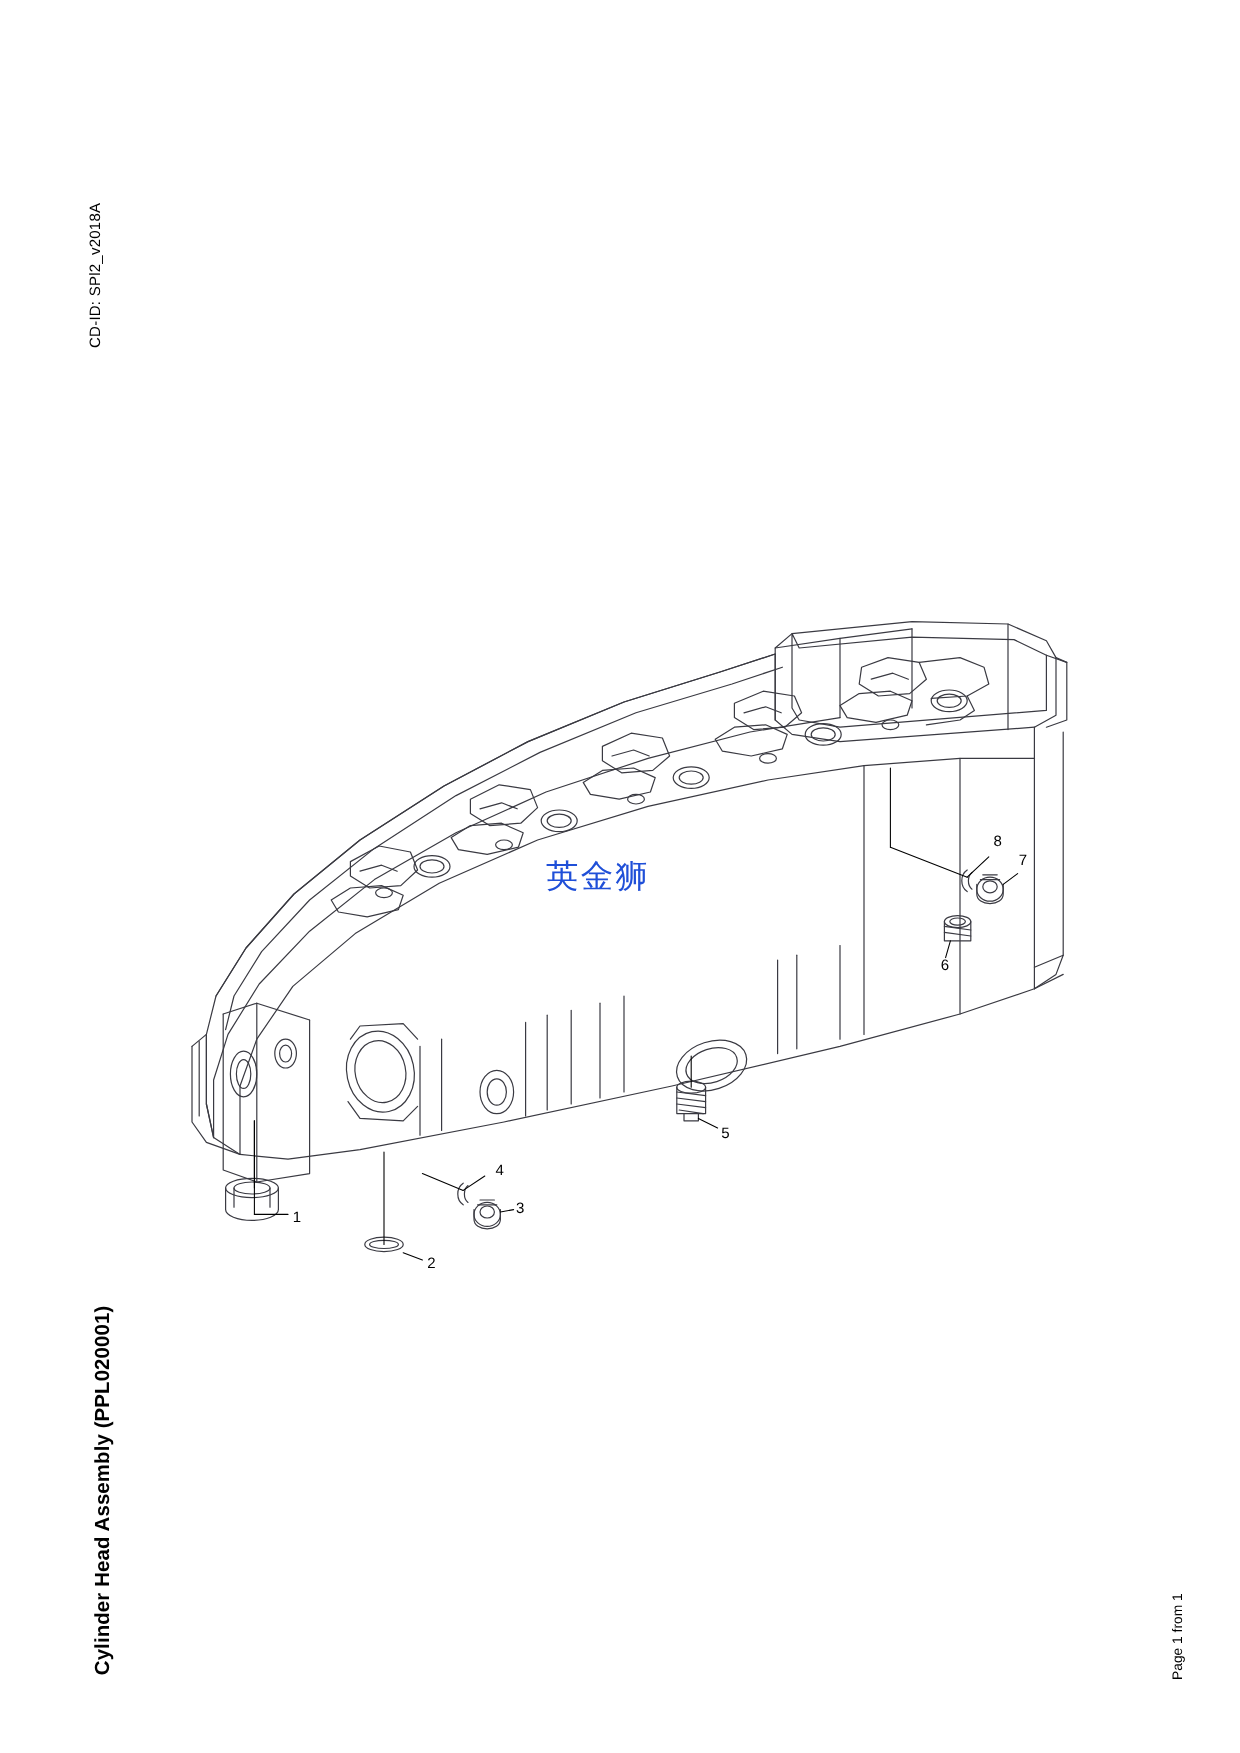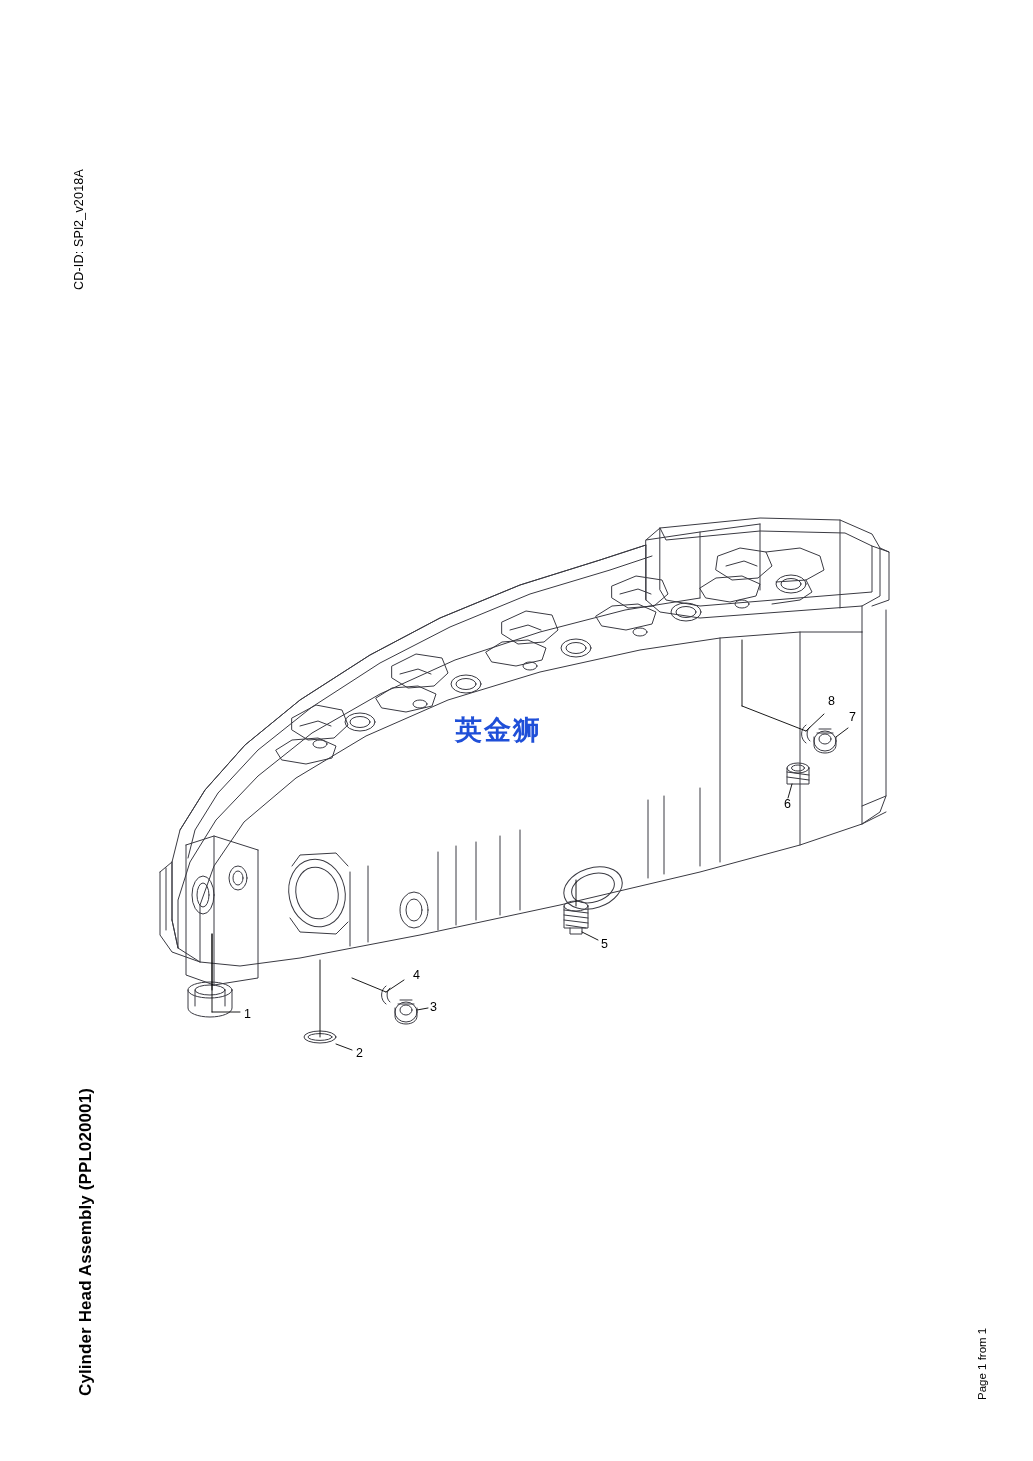--- a/index.html
+++ b/index.html
@@ -49,21 +49,21 @@
     font-size: 11.5px;
     color: #000;
   }
 
   
   #watermark {
     position: absolute;
     left: 455px;
     top: 712px;
     font-size: 27px;
-    font-weight: bold;
+    font-weight: normal;
     color: #1f4fd8;
     letter-spacing: 2px;
     font-family: "DejaVu Sans", sans-serif;
   }
 
   
   #drawing {
     position: absolute;
     left: 0;
     top: 0;

